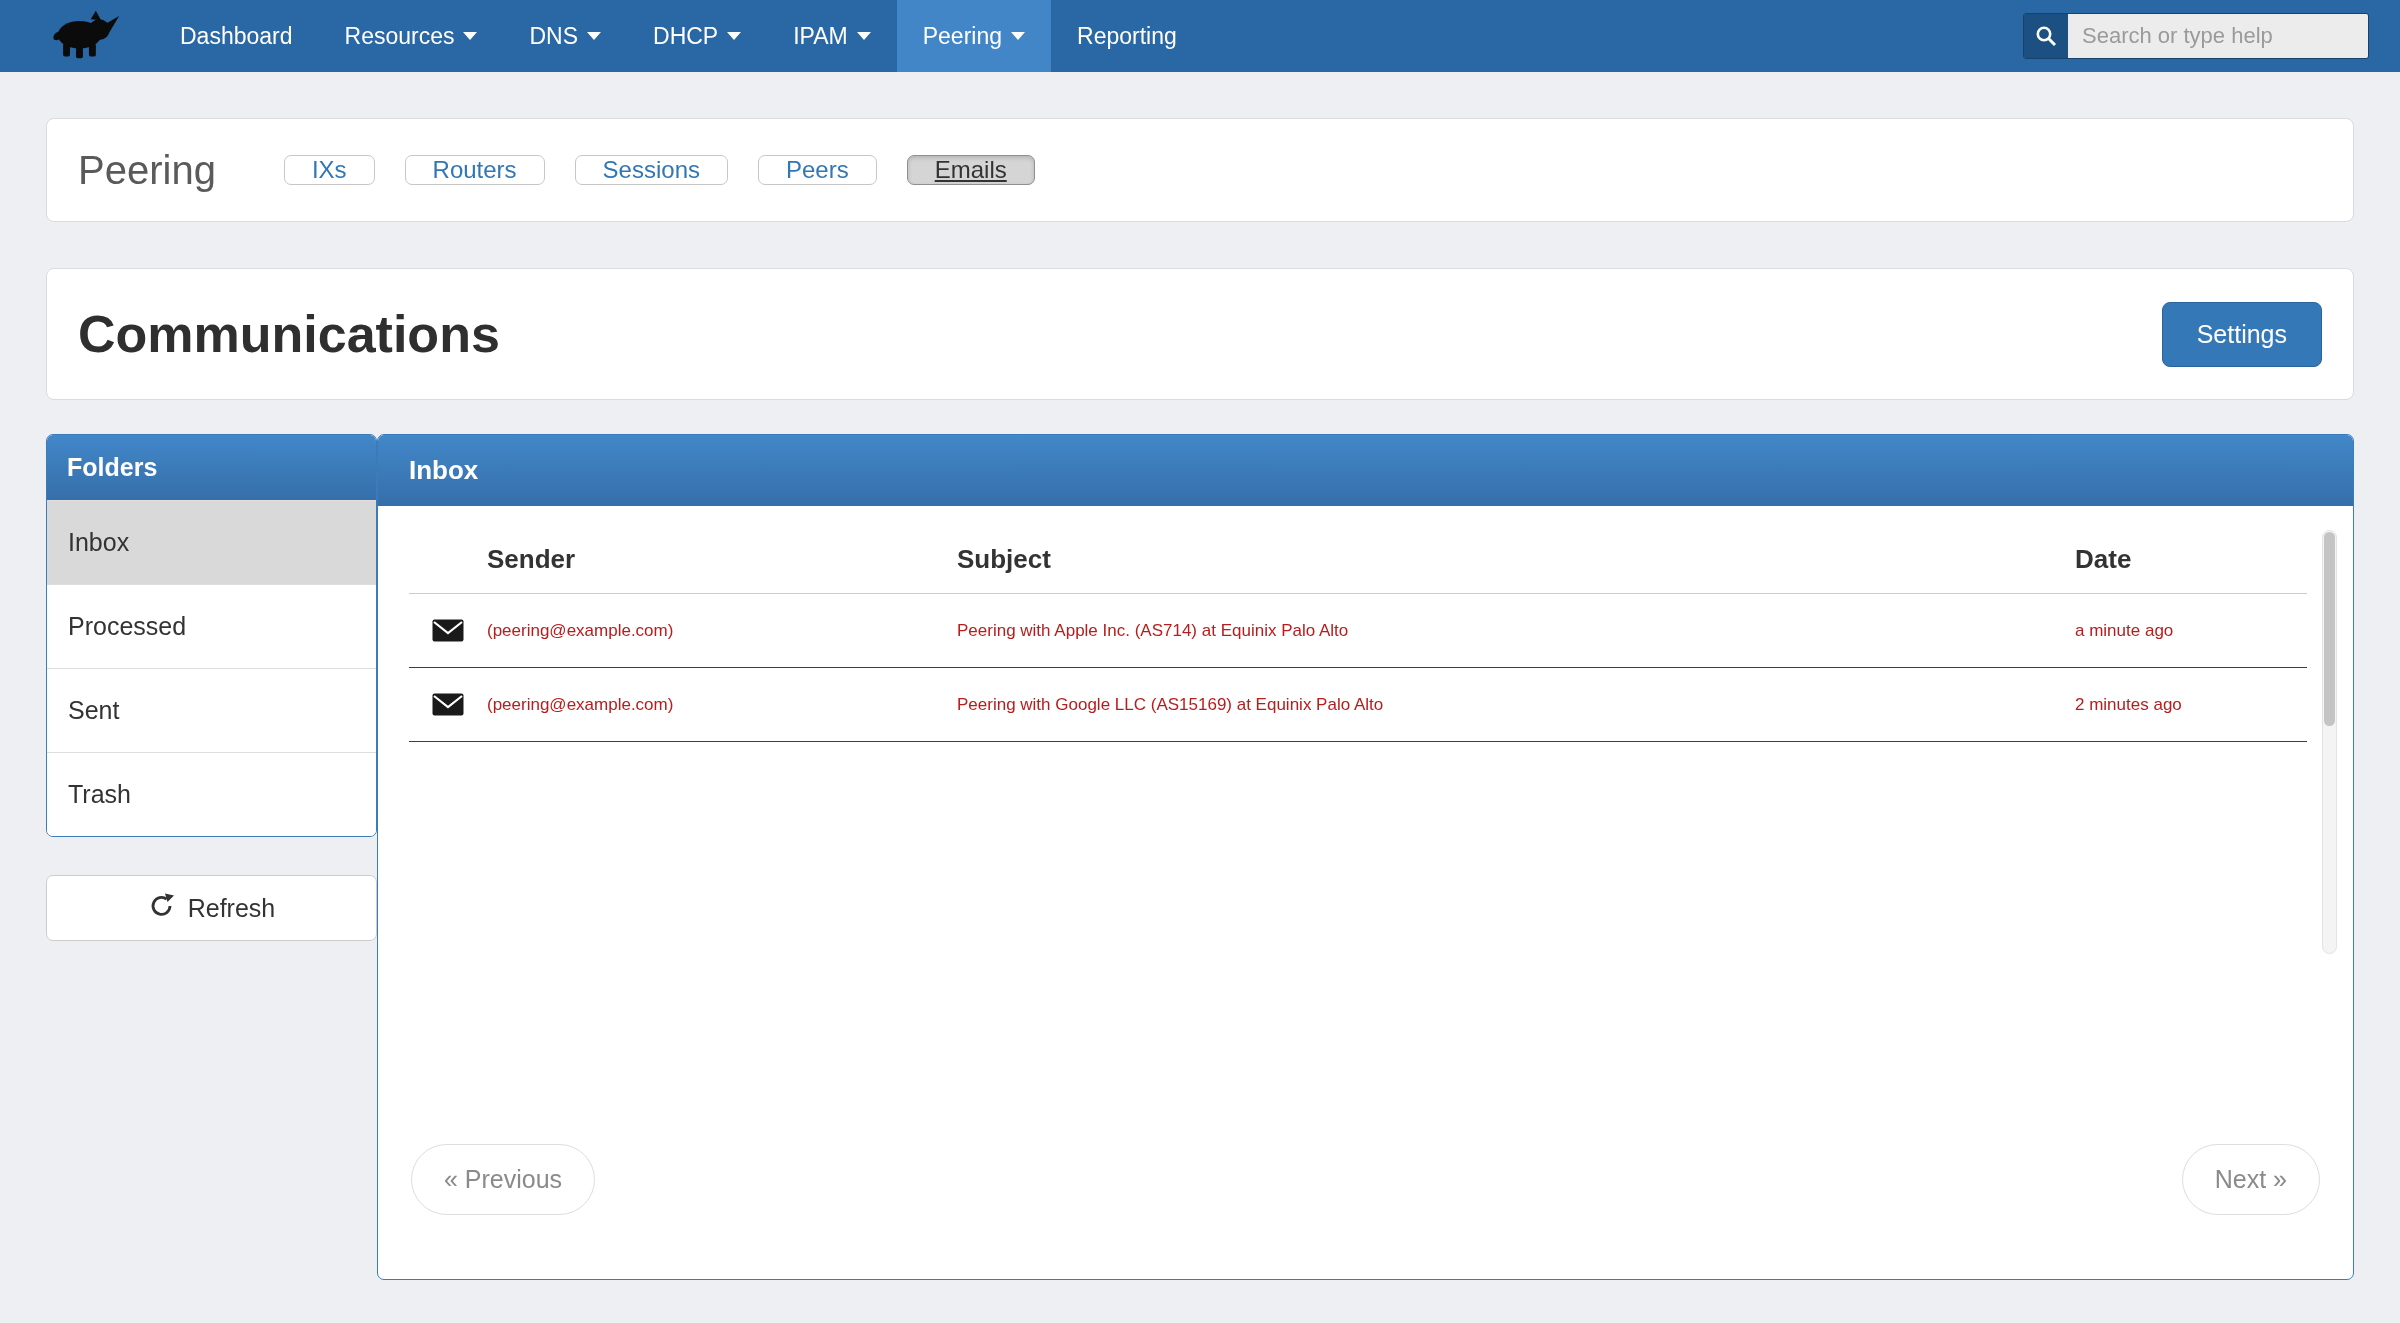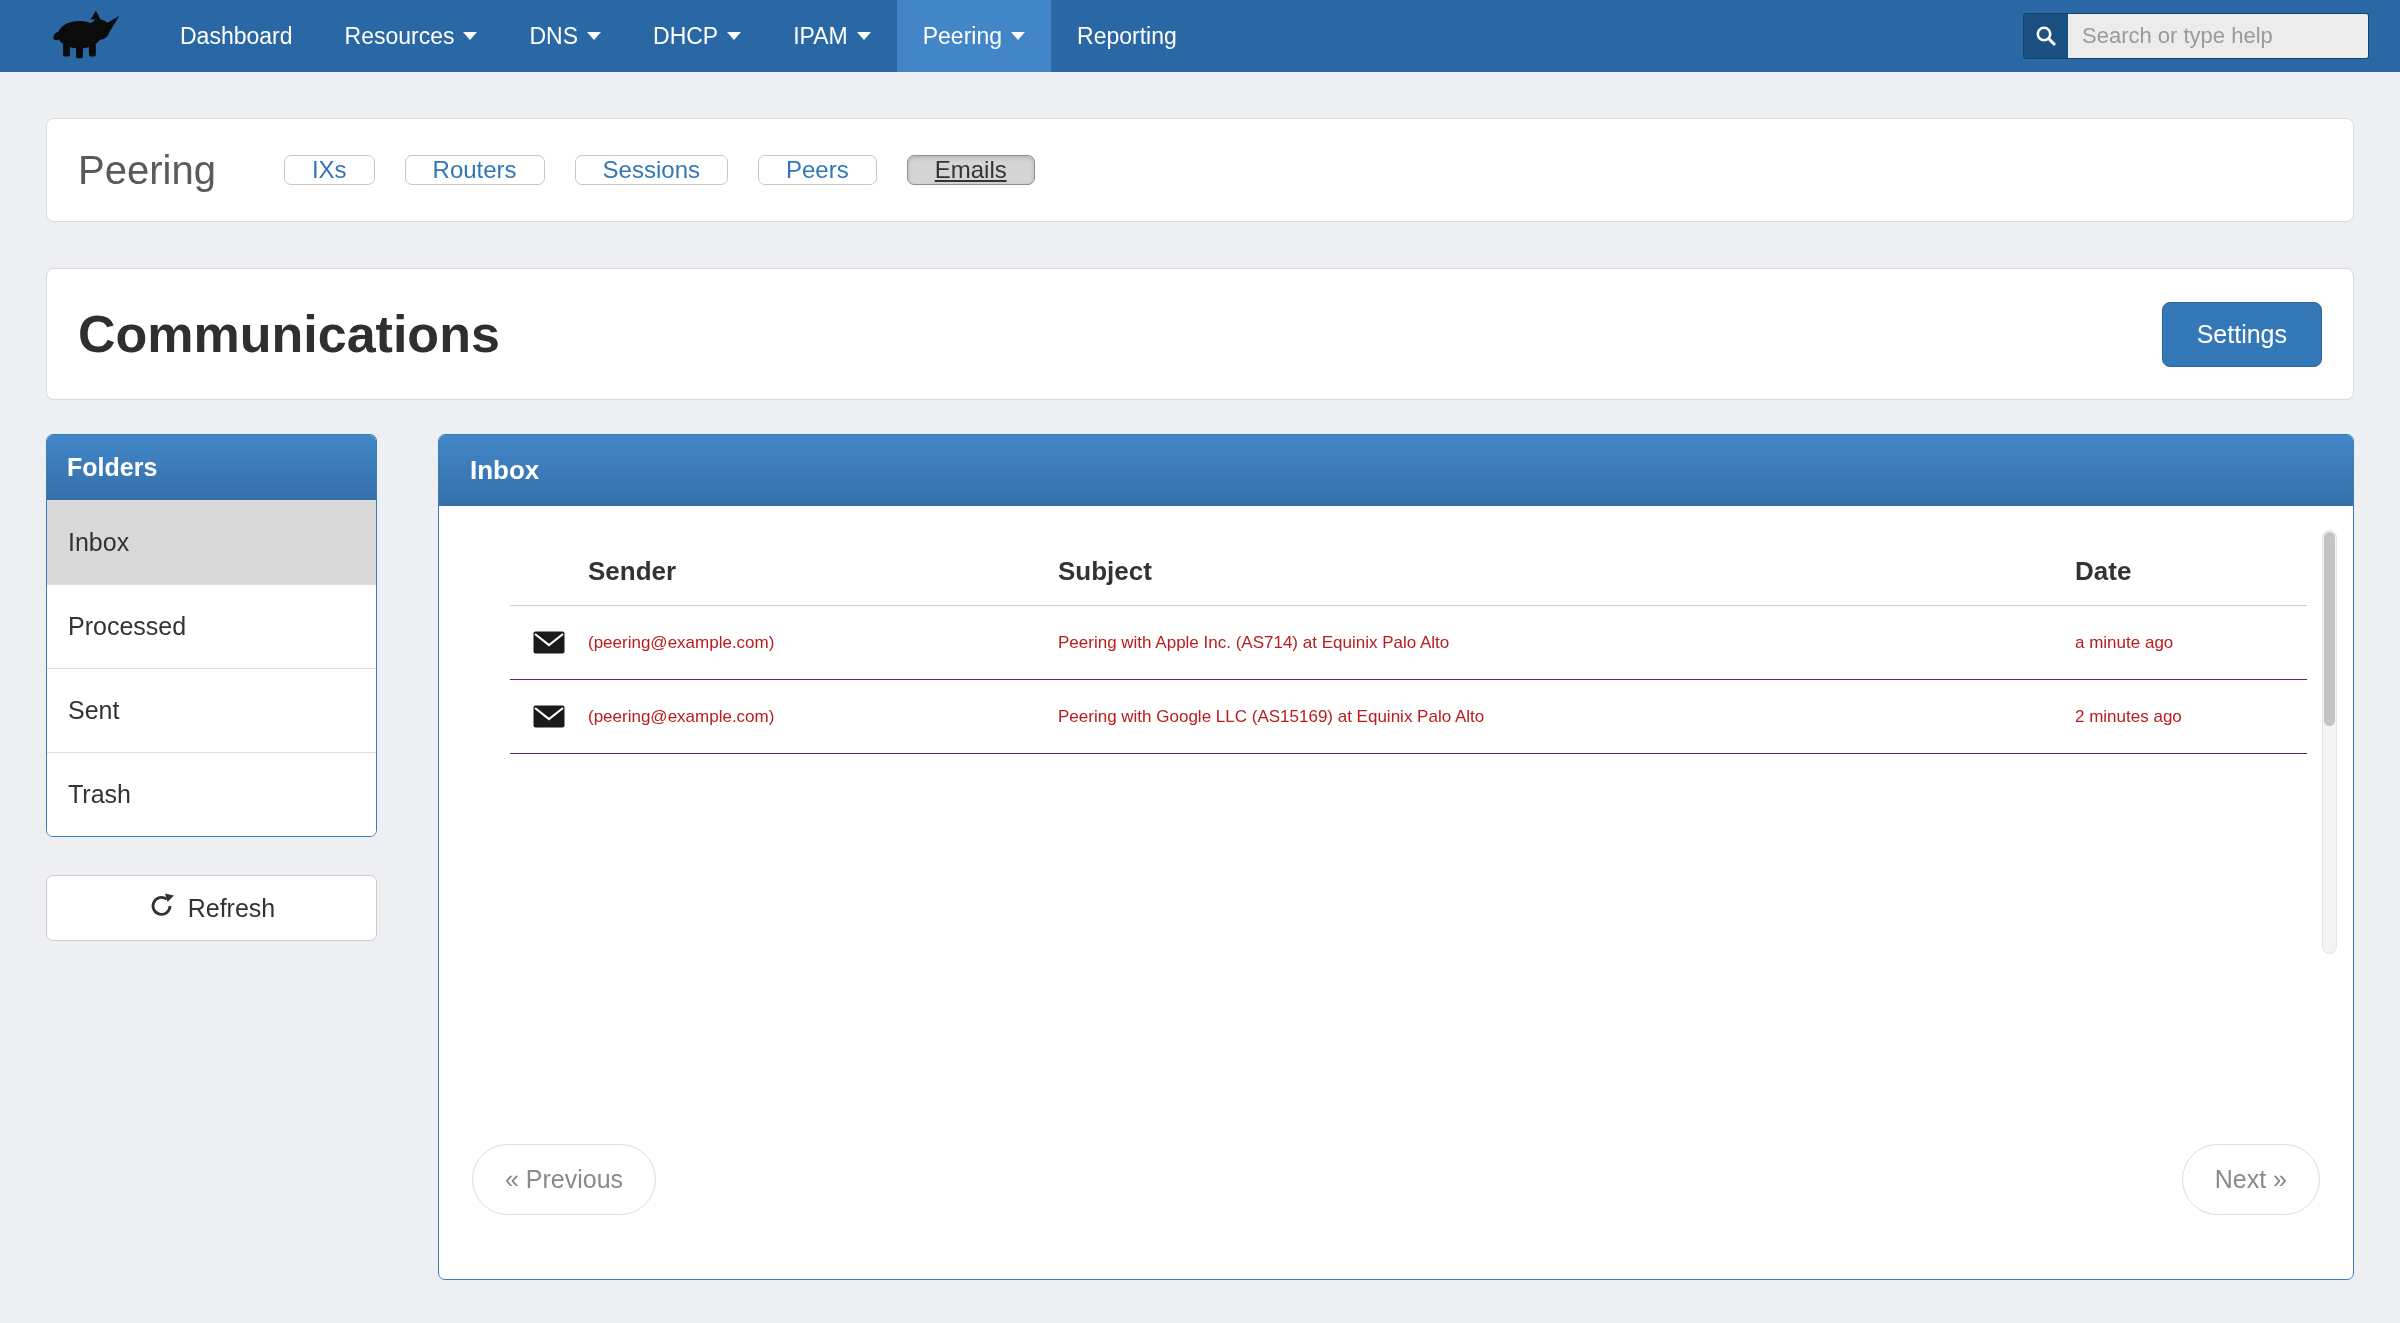--- a/index.html
+++ b/index.html
@@ -107,21 +107,20 @@
     background:var(--accent_blue,#3478b7);
     color:#fff;font-size:25px;font-family:inherit;
     border:1px solid #2a649c;border-radius:8px;
     padding:17px 34px;cursor:pointer;
   }
 
   
   .content{
     display:flex;
     margin:34px 46px 0;
-    gap:61px;
     align-items:flex-start;
   }
 
   
   .left-col{width:331px;flex:0 0 331px;}
   .folders-card{
     border:1.5px solid var(--panel_header,#3a7cba);
     border-radius:7px;overflow:hidden;background:#fff;
   }
   .card-header{
@@ -152,22 +151,21 @@
     border-radius:7px;background:#fff;
     display:flex;flex-direction:column;overflow:hidden;
   }
   .inbox-header{
     background:linear-gradient(180deg,#4287c9,#356fa9);
     color:#fff;font-weight:700;font-size:26px;
     padding:20px 31px;
   }
   .inbox-body{
     flex:1;position:relative;
-    padding:40px 46px 0 31px;
-    margin-left:40px;
+    padding:28px 46px 0 31px;
   }
   .mail-table{width:100%;}
   .mrow{
     display:grid;
     grid-template-columns:78px 470px 1fr 232px;
     align-items:center;
   }
   .mrow.head{
     font-weight:700;font-size:26px;color:#333;
     padding:10px 0 18px;

